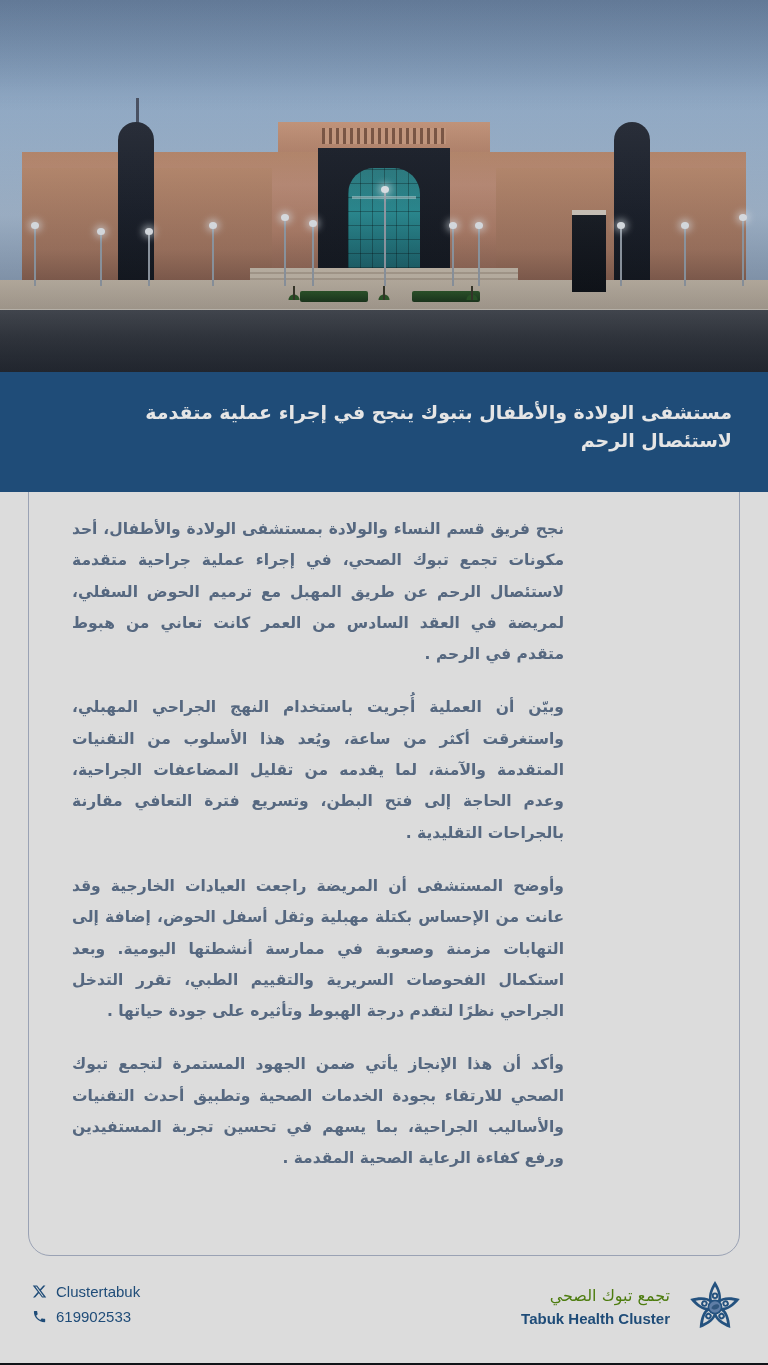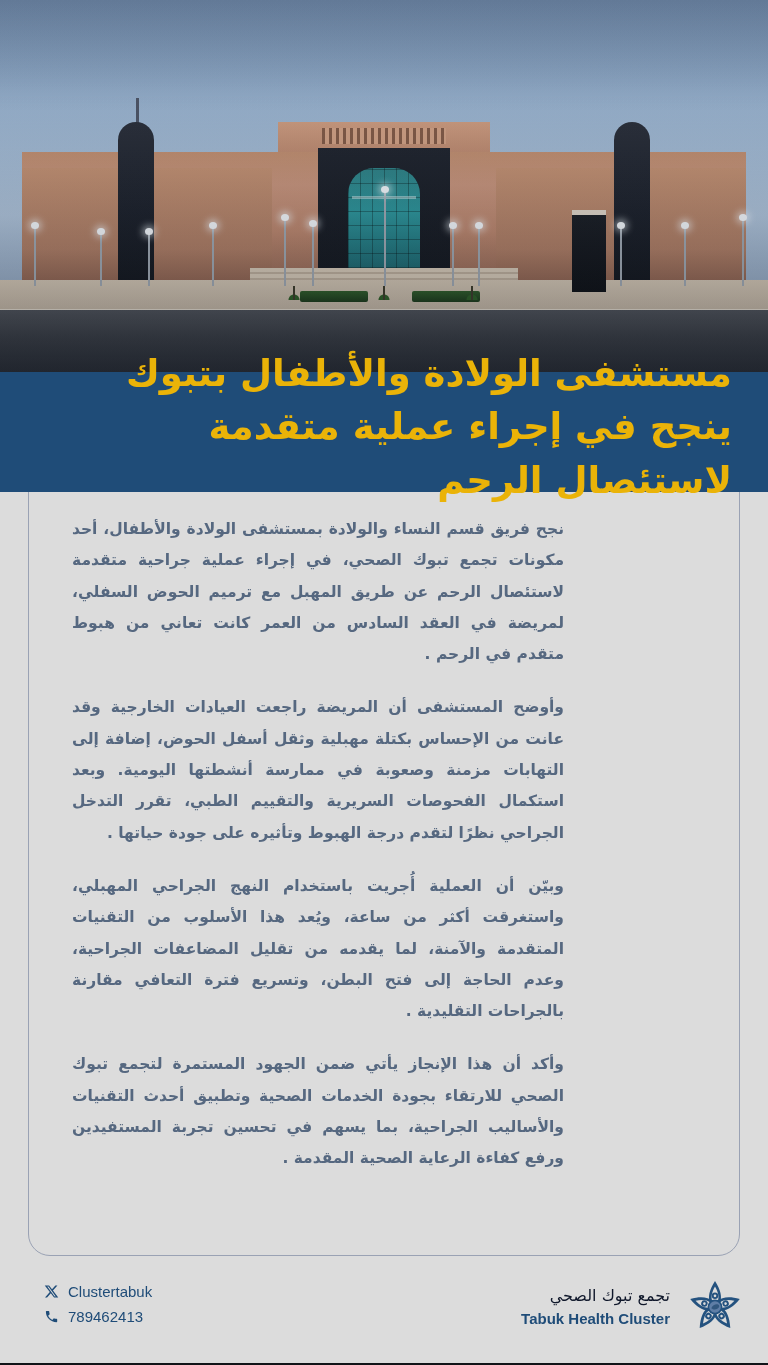--- a/index.html
+++ b/index.html
@@ -161,22 +161,22 @@
 
   
   .headline-band{
     position:absolute; left:0; top:372px; width:768px; height:120px;
     background:#1f4c78;
     display:flex; align-items:center; justify-content:flex-end;
     padding:0 36px 10px 60px;
     z-index:3;
   }
   .headline{
-    color:#eab308;
-    font-size:37px;
+    color:#e5e5e5;
+    font-size:19px;
     font-weight:bold;
     line-height:1.45;
     text-align:right;
     letter-spacing:0;
     direction:rtl;
   }
 
   
   .card{
     position:absolute; left:28px; top:462px; width:712px; height:794px;
@@ -202,41 +202,41 @@
     direction:rtl;
   }
   .para:last-child{ margin-bottom:12px; }
 
   
   .footer{
     position:absolute; left:0; bottom:0; width:768px; height:105px;
     z-index:5;
   }
   .contact{
-    position:absolute; right:auto; left:44px; top:22px;
+    position:absolute; right:auto; left:32px; top:22px;
     direction:ltr; text-align:left;
   }
   .contact-row{
     display:flex; align-items:center; gap:9px;
     color:#1f4c78; font-size:15px; font-weight:normal;
     line-height:1.55;
     font-family:"Liberation Sans", sans-serif;
   }
   .contact-row + .contact-row{ margin-top:2px; }
   .ic{ width:15px; height:15px; display:inline-block; flex:0 0 15px; }
   .ic svg{ display:block; width:15px; height:15px; fill:#1f4c78; }
 
   .brand{
     position:absolute; right:22px; top:18px;
     display:flex; align-items:center; gap:14px;
     direction:ltr;
   }
   .brand-text{ text-align:right; }
   .brand-ar{
-    color:#0f172a; font-size:16px; letter-spacing:1.5px;
+    color:#4d7c0f; font-size:16px; letter-spacing:1.5px;
     font-family:"DejaVu Sans", sans-serif; direction:rtl; line-height:1.4;
   }
   .brand-en{
     color:#1f4c78; font-size:15px; font-weight:bold;
     font-family:"Liberation Sans", sans-serif; line-height:1.4;
   }
   .brand-mark{ width:62px; height:62px; flex:0 0 62px; }
   .brand-mark svg{ display:block; width:62px; height:62px; }
 </style>
 </head>
@@ -350,43 +350,43 @@
     <div class="hero-shade"></div>
   </div>
 
   <div class="headline-band">
     <h1 class="headline">مستشفى الولادة والأطفال بتبوك ينجح في إجراء عملية متقدمة لاستئصال الرحم</h1>
   </div>
 
   <div class="card"></div>
   <div class="card-inner">
     <p class="para">نجح فريق قسم النساء والولادة بمستشفى الولادة والأطفال، أحد مكونات تجمع تبوك الصحي، في إجراء عملية جراحية متقدمة لاستئصال الرحم عن طريق المهبل مع ترميم الحوض السفلي، لمريضة في العقد السادس من العمر كانت تعاني من هبوط متقدم في الرحم .</p>
+    <p class="para">وبيّن أن العملية أُجريت باستخدام النهج الجراحي المهبلي، واستغرقت أكثر من ساعة، ويُعد هذا الأسلوب من التقنيات المتقدمة والآمنة، لما يقدمه من تقليل المضاعفات الجراحية، وعدم الحاجة إلى فتح البطن، وتسريع فترة التعافي مقارنة بالجراحات التقليدية .</p>
     <p class="para">وأوضح المستشفى أن المريضة راجعت العيادات الخارجية وقد عانت من الإحساس بكتلة مهبلية وثقل أسفل الحوض، إضافة إلى التهابات مزمنة وصعوبة في ممارسة أنشطتها اليومية. وبعد استكمال الفحوصات السريرية والتقييم الطبي، تقرر التدخل الجراحي نظرًا لتقدم درجة الهبوط وتأثيره على جودة حياتها .</p>
-    <p class="para">وبيّن أن العملية أُجريت باستخدام النهج الجراحي المهبلي، واستغرقت أكثر من ساعة، ويُعد هذا الأسلوب من التقنيات المتقدمة والآمنة، لما يقدمه من تقليل المضاعفات الجراحية، وعدم الحاجة إلى فتح البطن، وتسريع فترة التعافي مقارنة بالجراحات التقليدية .</p>
     <p class="para">وأكد أن هذا الإنجاز يأتي ضمن الجهود المستمرة لتجمع تبوك الصحي للارتقاء بجودة الخدمات الصحية وتطبيق أحدث التقنيات والأساليب الجراحية، بما يسهم في تحسين تجربة المستفيدين ورفع كفاءة الرعاية الصحية المقدمة .</p>
   </div>
 
   <div class="footer">
 
     <div class="contact">
       <div class="contact-row">
         <span class="ic">
           <svg viewBox="0 0 24 24" aria-hidden="true">
             <path d="M18.2 2.3h3.3l-7.2 8.2 8.5 11.2h-6.7l-5.2-6.8-6 6.8H1.6l7.7-8.8L1.2 2.3h6.9l4.7 6.2 5.4-6.2zm-1.2 17.6h1.8L7.1 4.1H5.2l11.8 15.8z"></path>
           </svg>
         </span>
         <span>Clustertabuk</span>
       </div>
       <div class="contact-row">
         <span class="ic">
           <svg viewBox="0 0 24 24" aria-hidden="true">
             <path d="M6.6 10.8c1.5 2.9 3.7 5.1 6.6 6.6l2.2-2.2c.3-.3.7-.4 1-.2 1.2.4 2.4.6 3.7.6.6 0 1 .4 1 1V20c0 .6-.4 1-1 1C10.6 21 3 13.4 3 4c0-.6.4-1 1-1h3.4c.6 0 1 .4 1 1 0 1.3.2 2.5.6 3.7.1.4 0 .8-.2 1l-2.2 2.1z"></path>
           </svg>
         </span>
-        <span>789462413</span>
+        <span>619902533</span>
       </div>
     </div>
 
     <div class="brand">
       <div class="brand-text">
         <div class="brand-ar">تجمع تبوك الصحي</div>
         <div class="brand-en">Tabuk Health Cluster</div>
       </div>
       <div class="brand-mark">
         <svg viewBox="0 0 100 100" aria-hidden="true">

